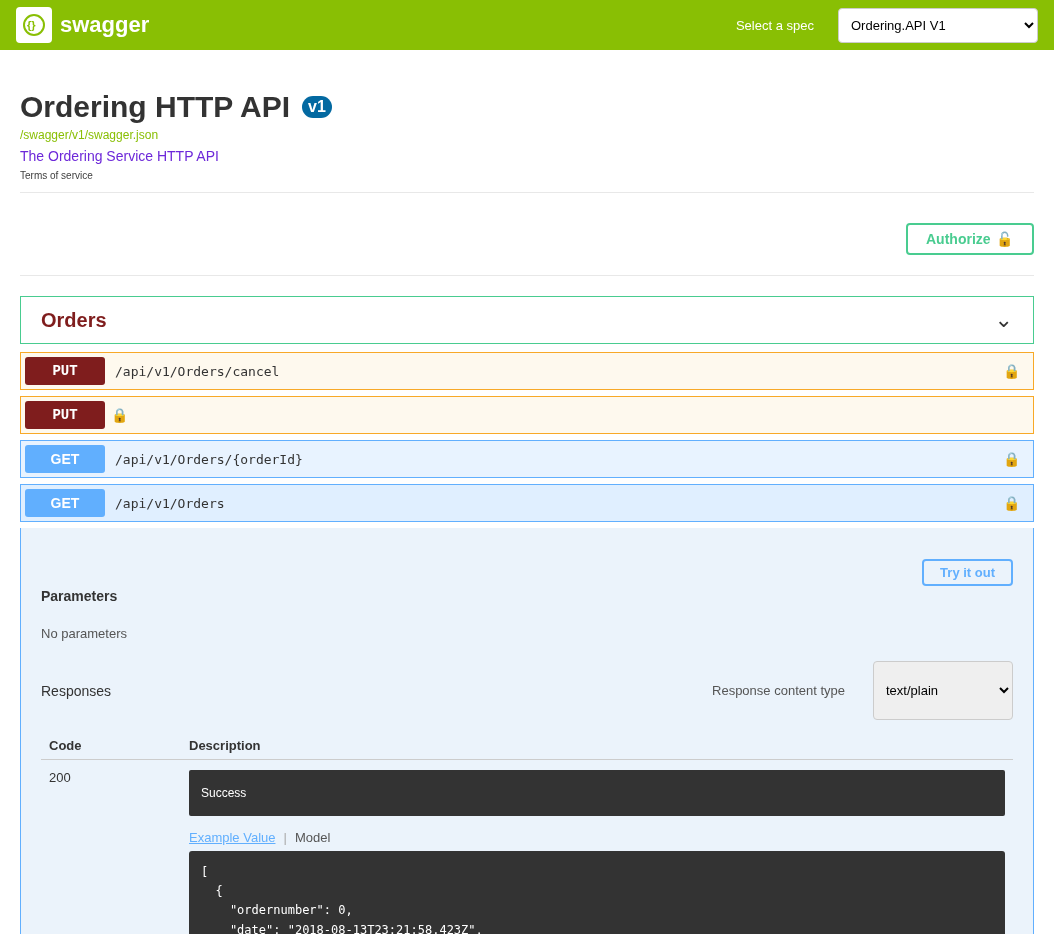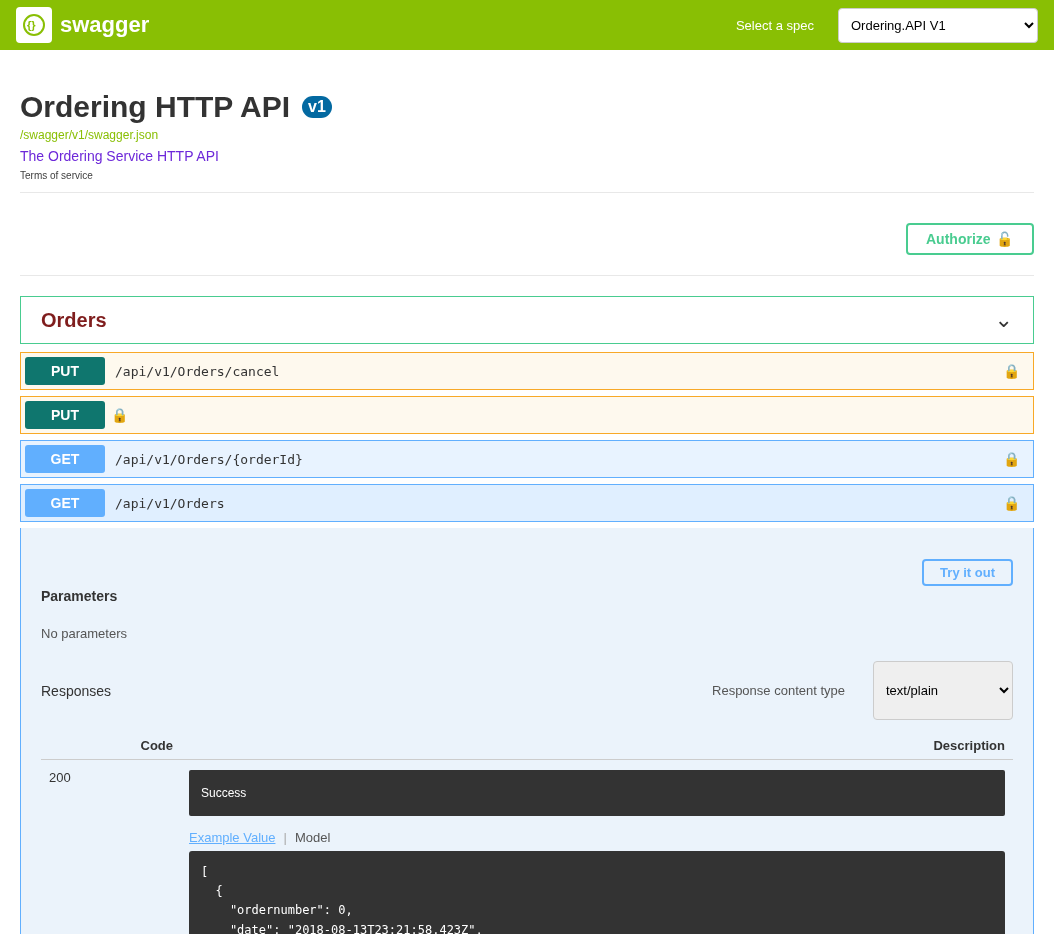--- a/index.html
+++ b/index.html
@@ -169,21 +169,21 @@
     .method-badge {
       padding: 6px 12px;
       font-size: 14px;
       font-weight: bold;
       color: #fff;
       min-width: 80px;
       text-align: center;
       margin: 4px 6px 4px 4px;
       border-radius: 3px;
     }
-    .method-badge.put { background: #0f766e; }
+    .method-badge.put { background: #7f1d1d; font-family: Liberation Mono, monospace; }
     .method-badge.get { background: #61affe; }
 
     .endpoint-path {
       flex: 1;
       font-size: 14px;
       color: #333;
       font-family: monospace;
       font-size: 13px;
       padding: 8px 4px;
     }
@@ -259,21 +259,21 @@
       border-radius: 4px;
       min-width: 140px;
     }
 
     
     .responses-table {
       width: 100%;
       border-collapse: collapse;
     }
     .responses-table th {
-      text-align: right;
+      text-align: left;
       font-size: 13px;
       font-weight: bold;
       color: #333;
       padding: 6px 8px;
       border-bottom: 1px solid #ccc;
     }
     .responses-table td {
       vertical-align: top;
       padding: 10px 8px;
       font-size: 13px;

